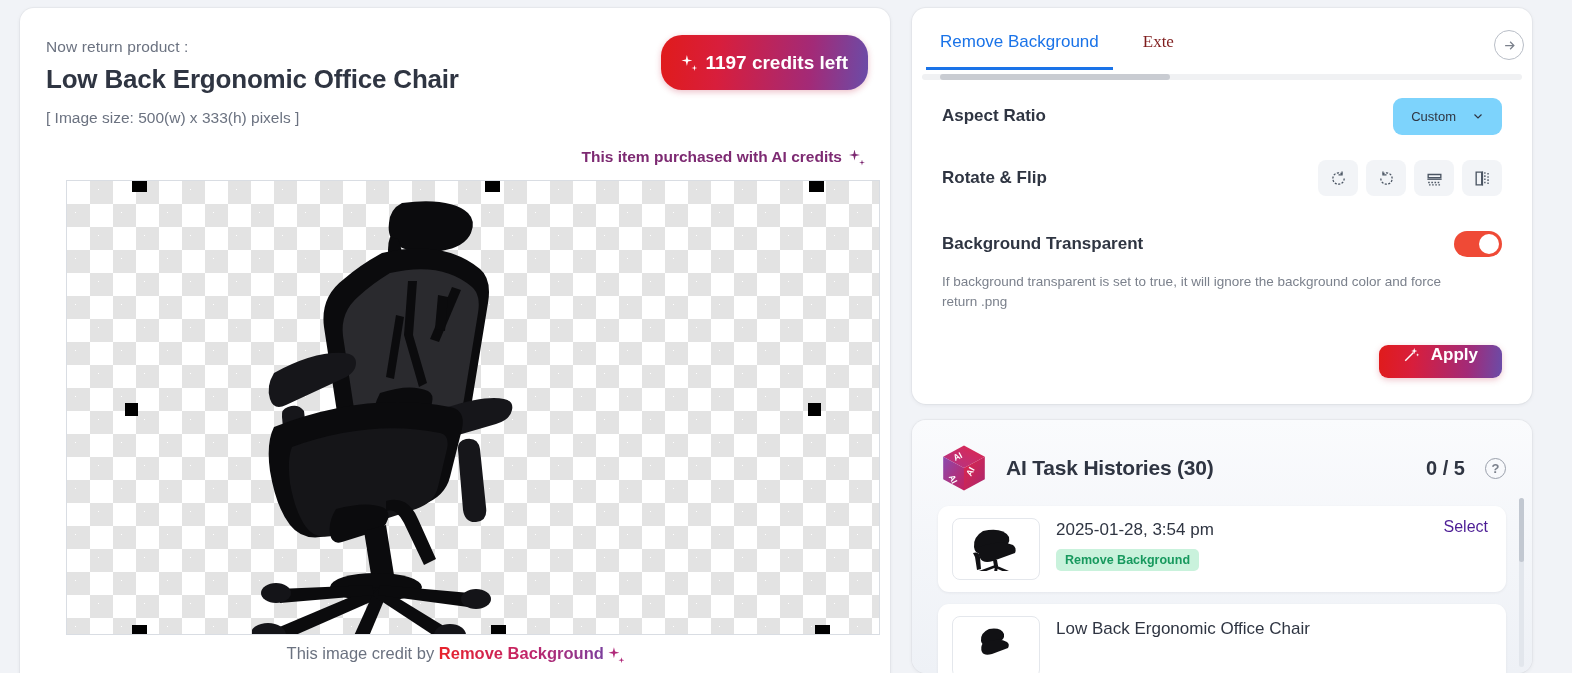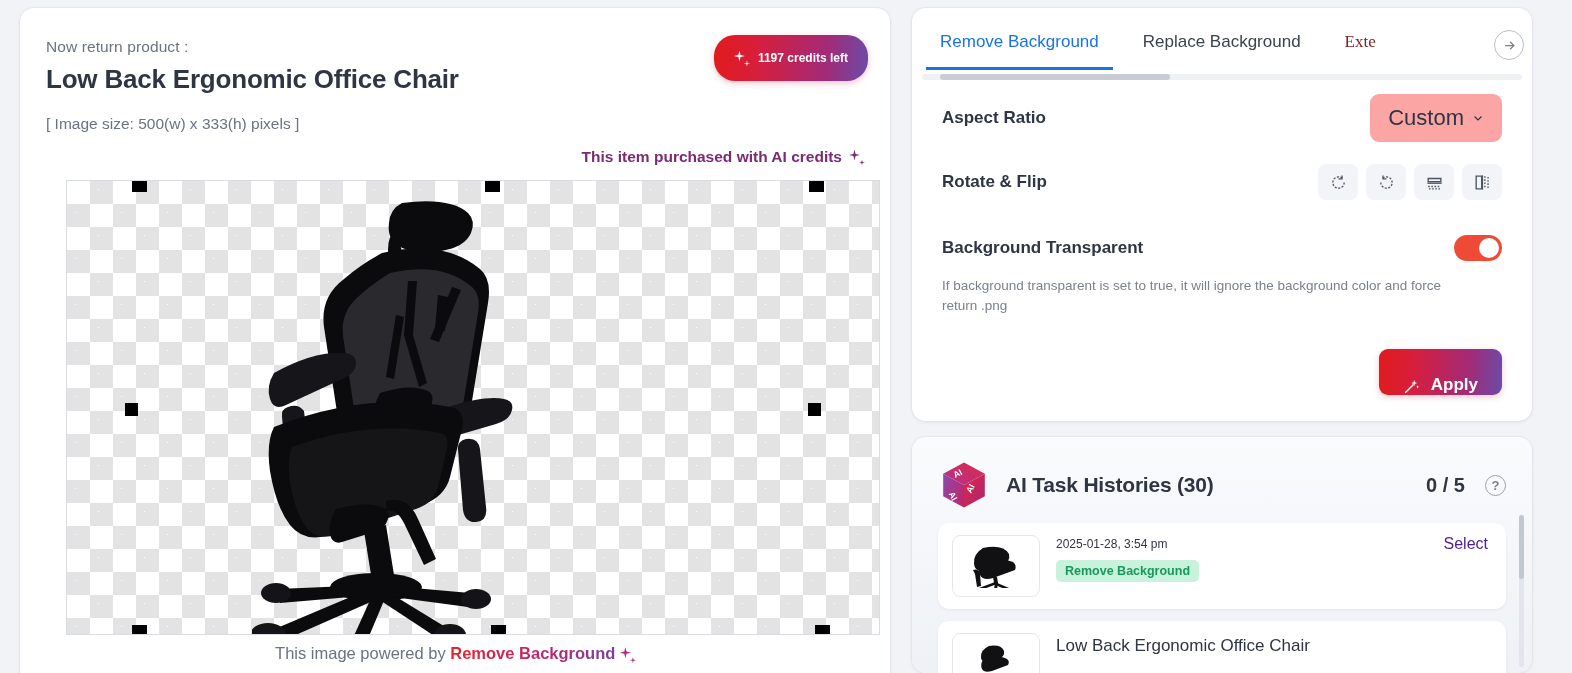--- a/index.html
+++ b/index.html
@@ -19,29 +19,29 @@
     border-radius: 14px;
     box-shadow: 0 1px 4px rgba(17,24,39,.07), 0 0 0 1px rgba(17,24,39,.03);
     padding: 30px 26px 0 26px;
     flex: 0 0 auto;
   }
   .now-editing { font-size: 15.5px; color: #6b7280; letter-spacing: .1px; }
   .product-title {
     font-size: 26px; font-weight: 700; color: #2f3542;
     margin-top: 8px; letter-spacing: -.2px;
   }
-  .img-size { font-size: 15.5px; color: #6b7280; margin-top: 20px; }
+  .img-size { font-size: 15.5px; color: #6b7280; margin-top: 14px; }
 
   .credits-badge {
     position: absolute; top: 27px; right: 22px;
     display: flex; align-items: center; gap: 9px;
-    height: 46px; padding: 0 20px;
+    height: 55px; padding: 0 20px;
     border-radius: 21px;
     background: linear-gradient(95deg, #e01b1b 0%, #d81e3c 28%, #a32a77 72%, #6a4ca8 100%);
-    color: #fff; font-size: 12px; font-weight: 600;
+    color: #fff; font-size: 19px; font-weight: 600;
     box-shadow: 0 2px 6px rgba(190,30,60,.28);
     cursor: pointer; white-space: nowrap;
   }
 
   .ai-note {
     position: absolute; right: 26px; top: 140px;
     display: flex; align-items: center; gap: 7px;
     font-size: 15.5px; font-weight: 700; color: #7d2a72;
   }
 
@@ -107,45 +107,45 @@
     position: absolute; right: 8px; top: 22px;
     width: 30px; height: 30px; border-radius: 50%;
     border: 1px solid #b9bec7; background: rgba(255,255,255,.88);
     display: flex; align-items: center; justify-content: center;
     color: #7b818c; cursor: pointer;
   }
 
   .setting-row { display: flex; align-items: center; justify-content: space-between; padding: 0 30px; min-height: 44px; }
   .setting-label { font-size: 17px; font-weight: 700; color: #2f3542; }
   .select-box {
-    display: flex; align-items: center; gap: 8px;
-    background: #fca5a5; border-radius: 9px;
-    padding: 11px 18px; font-size: 22px; color: #2f3542; cursor: pointer;
+    display: flex; align-items: center; gap: 16px;
+    background: #7dd3fc; border-radius: 9px;
+    padding: 11px 18px; font-size: 13px; color: #2f3542; cursor: pointer;
   }
   .icon-btns { display: flex; gap: 8px; }
   .ibtn {
     width: 40px; height: 36px; border-radius: 8px; background: #f2f4f7;
     display: flex; align-items: center; justify-content: center;
     color: #4b5563; cursor: pointer;
   }
 
   .toggle {
     width: 48px; height: 26px; border-radius: 13px; background: #ef4a36;
     position: relative; cursor: pointer;
   }
   .toggle::after {
     content: ""; position: absolute; top: 3px; right: 3px;
     width: 20px; height: 20px; border-radius: 50%; background: #fff;
   }
   .helper-text { font-size: 13.5px; color: #7b818c; padding: 6px 30px 0 30px; line-height: 1.45; max-width: 578px; }
 
   .apply-wrap { display: flex; justify-content: flex-end; padding: 34px 30px 26px 0; }
   .apply-btn {
-    display: flex; align-items: flex-end; gap: 10px;
-    height: 46px; padding: 0 24px; border-radius: 9px; border: 0;
+    display: flex; align-items: flex-start; gap: 10px;
+    height: 33px; padding: 0 24px; border-radius: 9px; border: 0;
     background: linear-gradient(95deg, #e01b1b 0%, #d81e3c 28%, #a32a77 72%, #6a4ca8 100%);
     color: #fff; font-size: 17px; font-weight: 600; cursor: pointer;
     font-family: "Liberation Sans", sans-serif;
     box-shadow: 0 2px 6px rgba(190,30,60,.25);
   }
 
   
   .hist-panel { flex: 1 1 auto; overflow: hidden; background: linear-gradient(180deg,#fafbfd 0%,#eef1f6 100%); position: relative; }
   .hist-head { display: flex; align-items: center; padding: 22px 26px 12px 26px; }
   .cube { width: 52px; height: 52px; flex: 0 0 auto; }
@@ -154,21 +154,21 @@
   .qmark { width: 21px; height: 21px; border-radius: 50%; border: 1.5px solid #9aa0ab; color: #7b818c; font-size: 13px; display: flex; align-items: center; justify-content: center; cursor: pointer; }
 
   .hist-list { padding: 0 26px; display: flex; flex-direction: column; gap: 12px; }
   .hist-item {
     background: #fff; border-radius: 11px; padding: 12px 14px;
     display: flex; align-items: flex-start; gap: 16px; position: relative;
     box-shadow: 0 1px 3px rgba(17,24,39,.06);
   }
   .thumb { width: 88px; height: 62px; border: 1px solid #e4e7ec; border-radius: 8px; background: #fff; flex: 0 0 auto; display: flex; align-items: center; justify-content: center; overflow: hidden; }
   .hist-body { flex: 1 1 auto; padding-top: 2px; }
-  .hist-date { font-size: 12px; color: #2f3542; }
+  .hist-date { font-size: 17px; color: #2f3542; }
   .hist-name { font-size: 17px; color: #2f3542; line-height: 1.25; max-width: 300px; }
   .badge { display: inline-block; margin-top: 9px; padding: 4px 9px; border-radius: 5px; background: #c9f2dc; color: #17995e; font-size: 12.5px; font-weight: 700; }
   .select-link { position: absolute; right: 18px; top: 12px; color: #4c1d95; font-size: 16px; cursor: pointer; }
   .hist-scrollbar { position: absolute; right: 8px; top: 78px; bottom: 6px; width: 5px; background: #e2e6ec; border-radius: 3px; }
   .hist-scrollbar::after { content: ""; position: absolute; left: 0; top: 0; width: 5px; height: 64px; background: #c2c8d1; border-radius: 3px; }
 </style>
 </head>
 <body>
 
 <div class="app">
@@ -252,35 +252,32 @@
       <div class="handle" style="left:418px;top:0;"></div>
       <div class="handle" style="left:742px;top:0;"></div>
       <div class="handle sq" style="left:58px;top:222px;"></div>
       <div class="handle sq" style="left:741px;top:222px;"></div>
       <div class="handle" style="left:65px;top:444px;"></div>
       <div class="handle" style="left:424px;top:444px;"></div>
       <div class="handle" style="left:748px;top:444px;"></div>
     </div>
 
     <div class="powered">
-      <span>This image powered by</span>
+      <span>This image credit by</span>
       <span class="brand">Remove Background</span>
       <span class="spark" style="color:#b02a7a;"></span>
     </div>
   </div>
 
   <div class="right-col">
 
     <div class="panel">
       <div class="tabs-row">
         <div class="tab active">
           <span>Remove Background</span>
-        </div>
-        <div class="tab">
-          <span>Replace Background</span>
         </div>
         <div class="tab faded">
           <span>Exte</span>
         </div>
         <div class="tabs-underline"></div>
         <div class="tabs-thumb"></div>
         <div class="scroll-btn">
           <svg width="15" height="15" viewBox="0 0 24 24" fill="none" stroke="currentColor" stroke-width="2">
             <path d="M5 12h13M13 6l6 6-6 6"></path>
           </svg>

